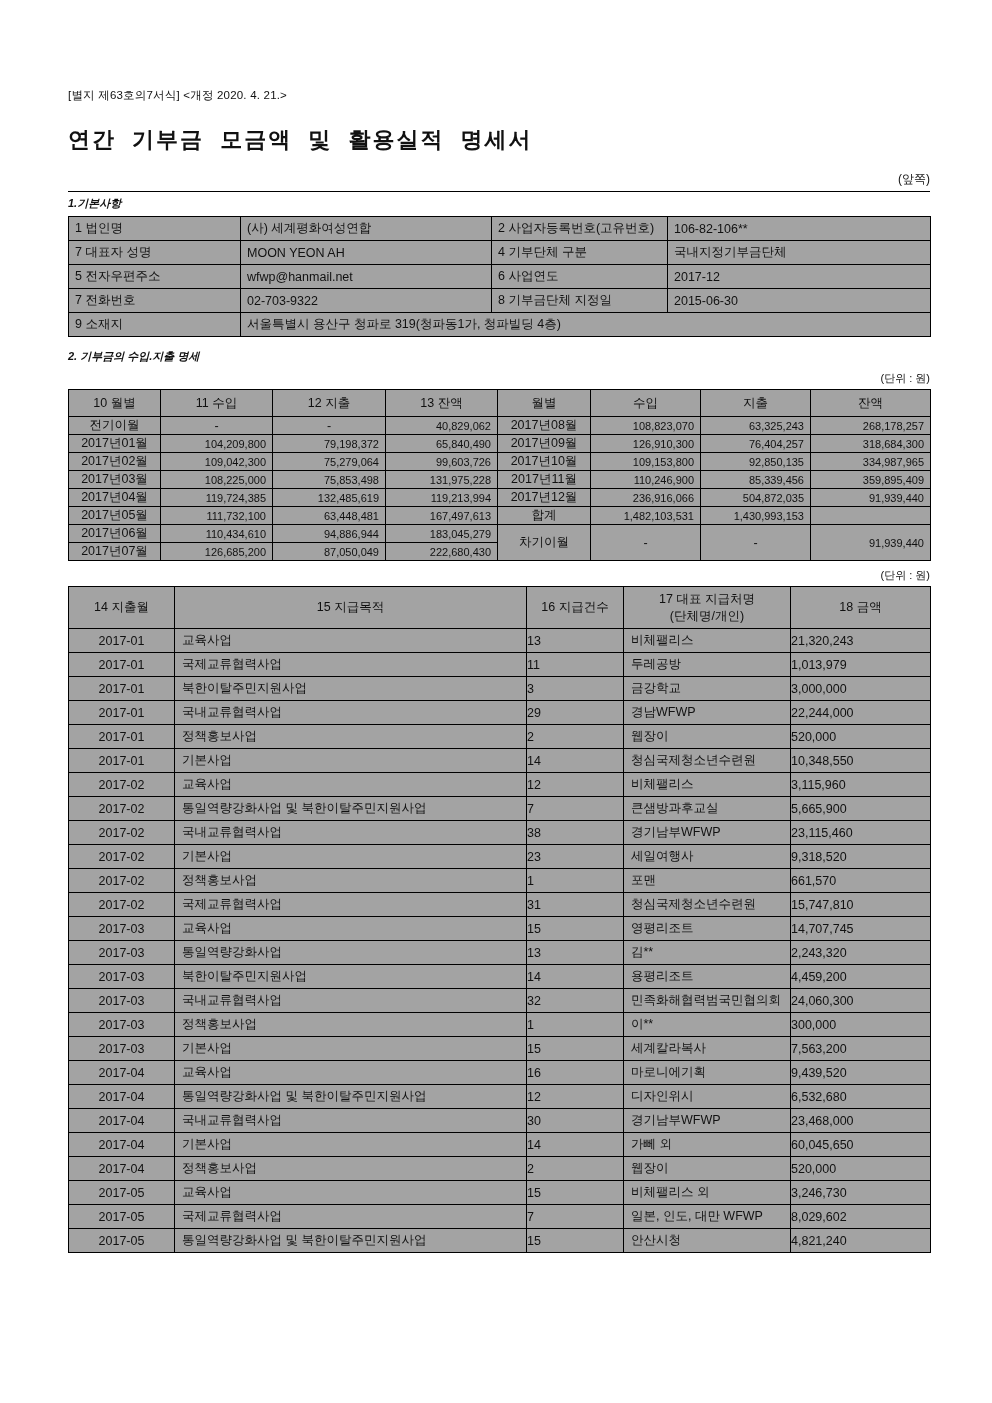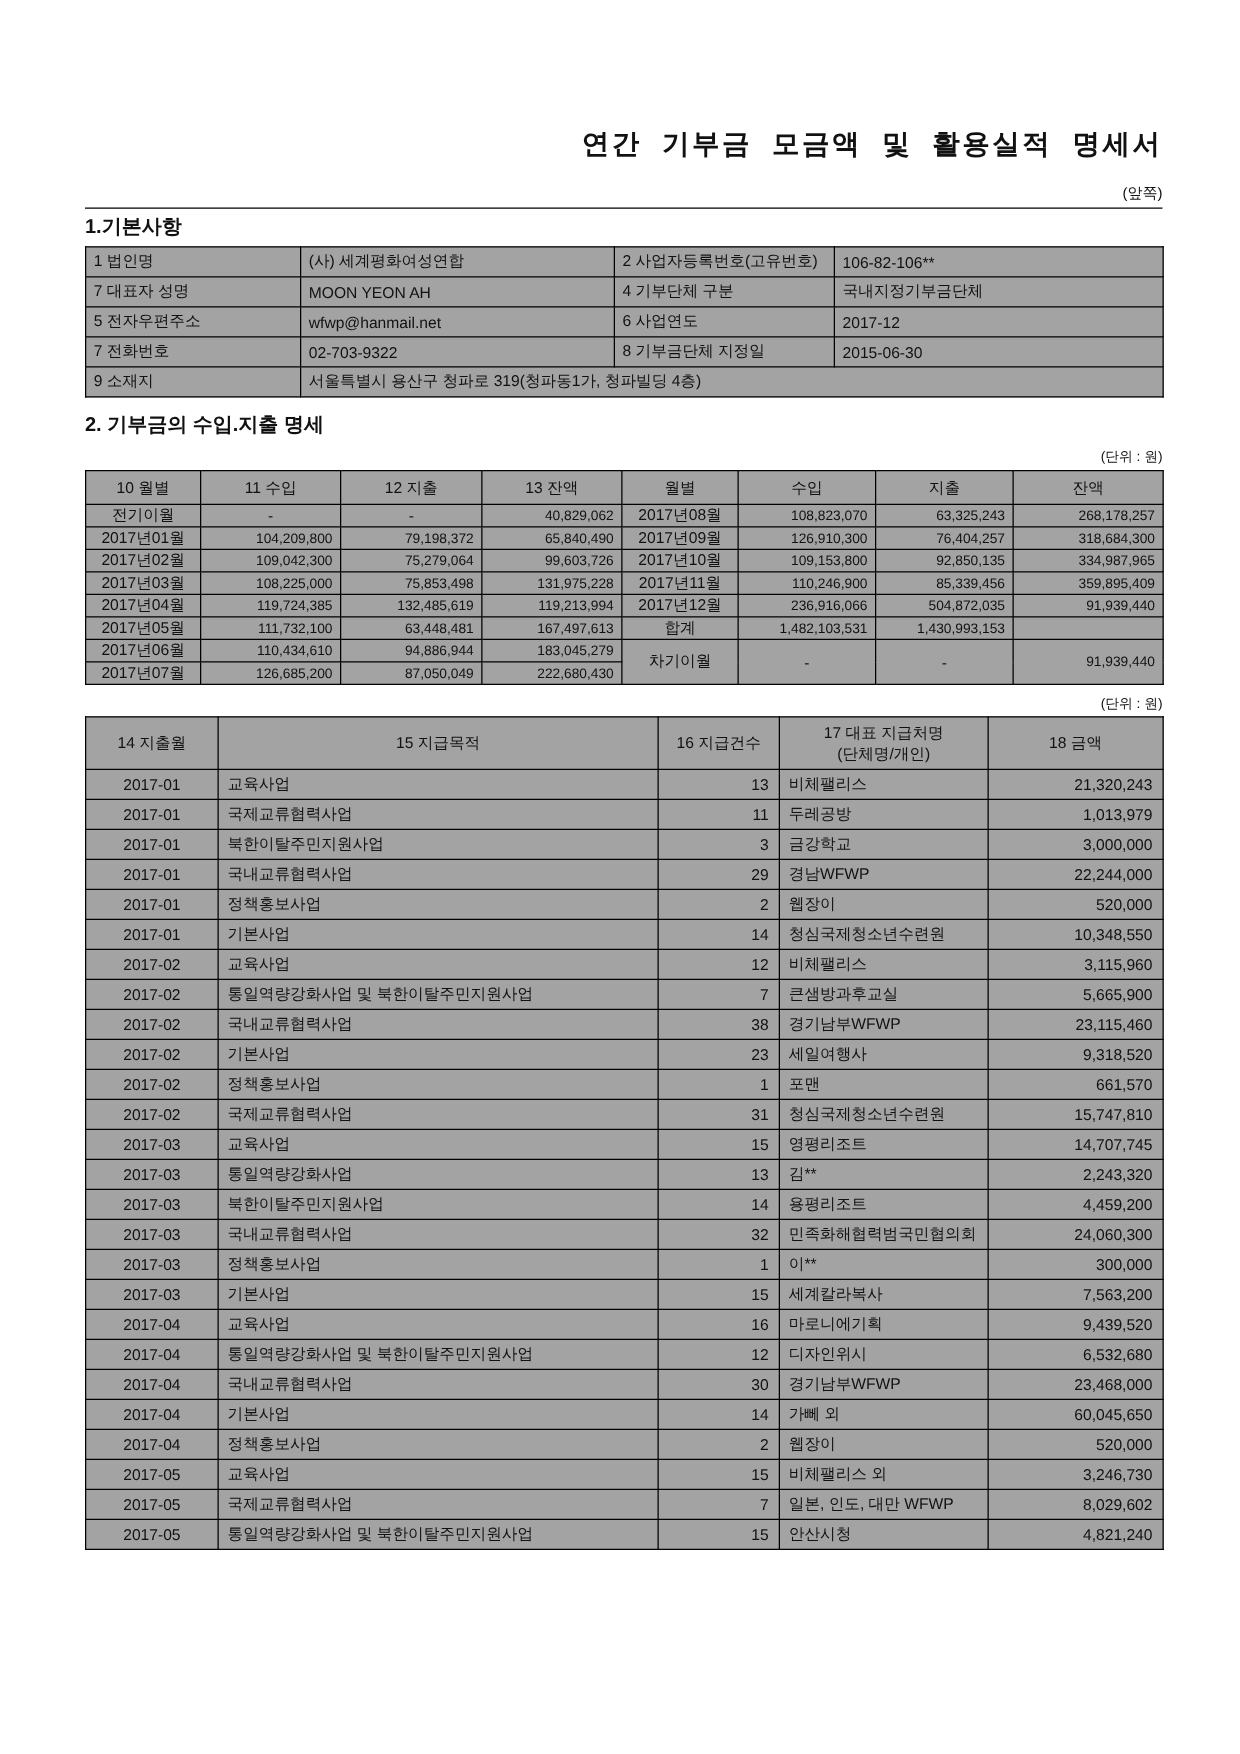--- a/index.html
+++ b/index.html
@@ -6,27 +6,27 @@
   html,body { background:#ffffff; }
   body {
     width:992px; min-height:1403px;
     color:#111111;
     font-family:"Liberation Sans","DejaVu Sans",sans-serif;
   }
   .page { padding:88px 62px 40px 68px; }
 
   .form-note { font-size:11.5px; letter-spacing:0.2px; }
   .doc-title {
-    text-align:right; font-size:22px; font-weight:bold;
-    letter-spacing:2px; word-spacing:8px; margin-top:12px;
+    text-align:left; font-size:22px; font-weight:bold;
+    letter-spacing:2px; word-spacing:8px; margin-top:22px;
   }
   .front-label { text-align:right; font-size:12px; margin-top:16px; }
   .rule { border-top:1.5px solid #000; margin-top:3px; }
 
-  .sec-title { font-size:16px; font-weight:bold; }
+  .sec-title { font-size:11px; font-weight:bold;font-style:italic; }
   #sec1-title { margin-top:4px; }
   #sec2-title { margin-top:12px; }
   #sec3-title { margin-top:11px; }
   .unit-label { text-align:right; font-size:11px; margin:7px 0 3px; }
 
   table { border-collapse:collapse; table-layout:fixed; width:862px; background:#a3a3a3; }
   td, th {
     border:1px solid #000; font-weight:normal;
     overflow:hidden; white-space:nowrap; vertical-align:middle;
   }
@@ -39,27 +39,28 @@
   #t-flow th { height:27px; font-size:12.5px; text-align:center; }
   #t-flow td { height:16px; font-size:12.5px; }
   #t-flow td.num { font-size:11px; text-align:right; padding-right:6px;margin-top:31px; }
   #t-flow td.ctr { text-align:center; font-size:12.5px; }
 
   
   #t-detail th { height:42px; font-size:12.5px; text-align:center; }
   #t-detail td { height:24px; font-size:12.5px; }
   #t-detail td.ctr { text-align:center; }
   #t-detail td.lft { text-align:left; padding-left:7px; }
-  #t-detail td.num { text-align:right; padding-right:8px;padding-left:48px; }
+  #t-detail td.num { text-align:left; padding-right:8px; }
 </style>
 </head>
 <body>
 
 <div class="page">
 
+  <div class="form-note">[별지 제63호의7서식] &lt;개정 2020. 4. 21.&gt;</div>
 
   <div class="doc-title">연간 기부금 모금액 및 활용실적 명세서</div>
 
   <div class="front-label">(앞쪽)</div>
 
   <div class="rule"></div>
 
   <div class="sec-title" id="sec1-title">1.기본사항</div>
 
   <table id="t-basic">

